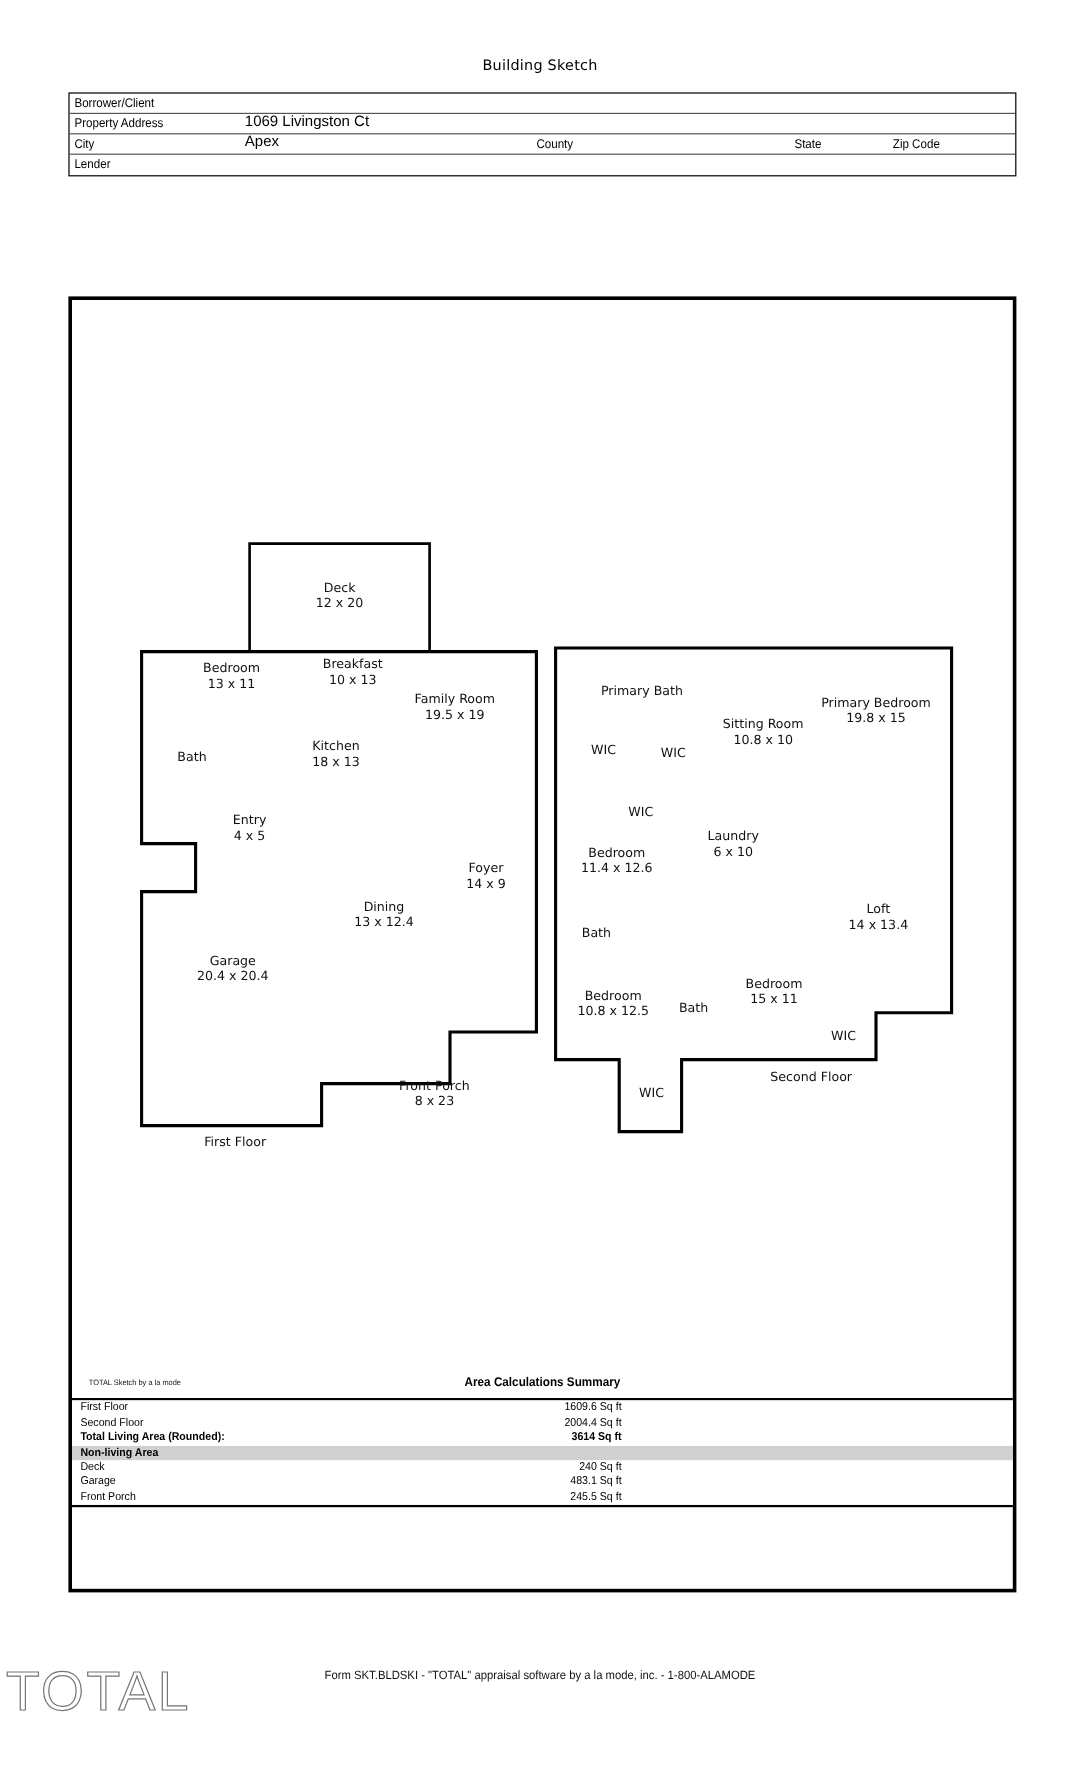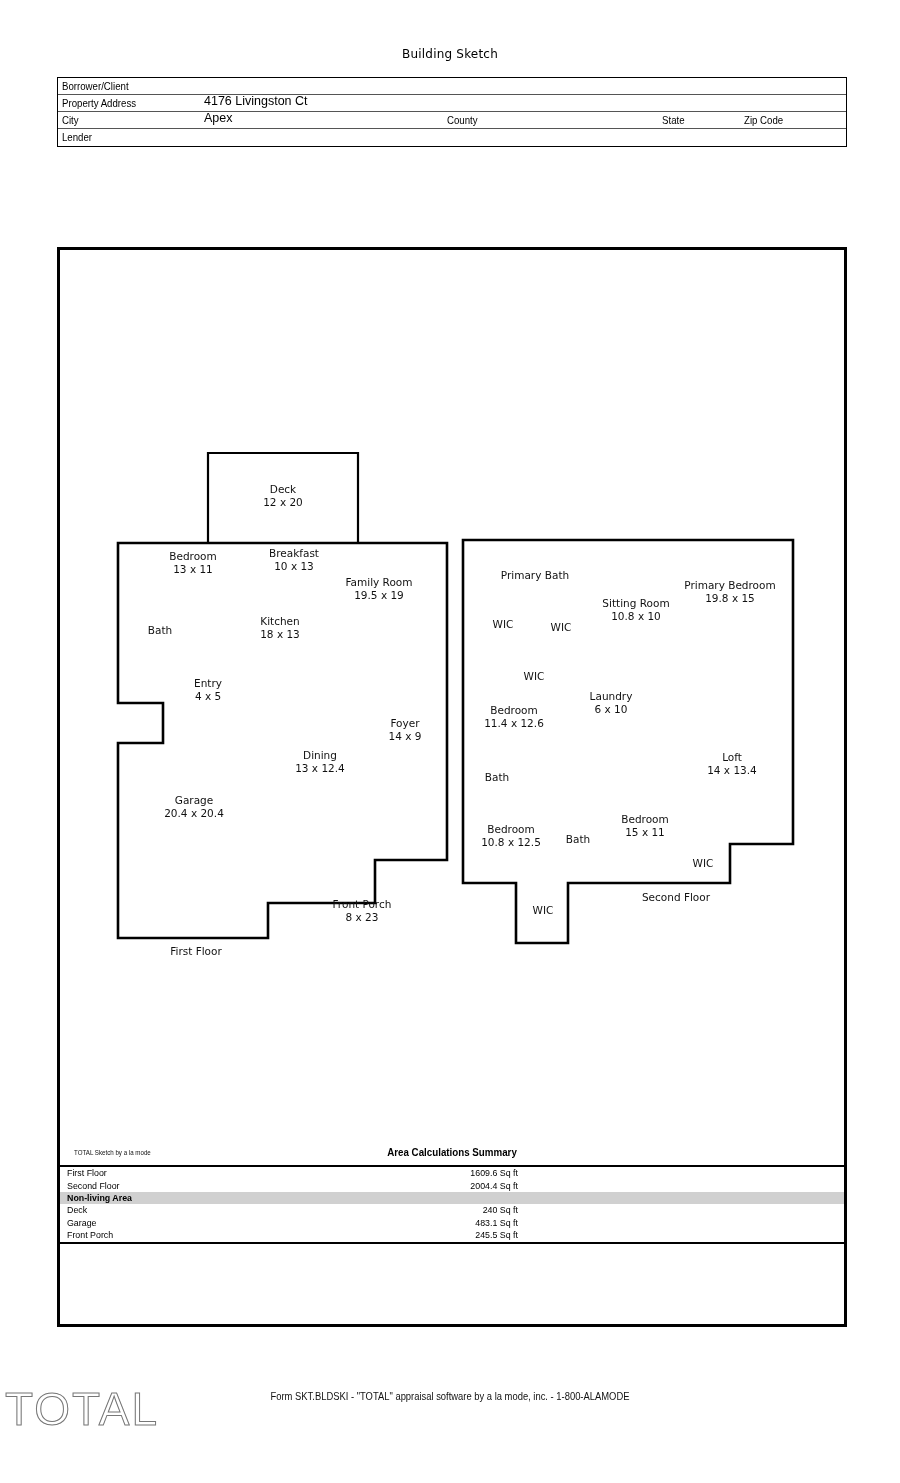--- a/index.html
+++ b/index.html
@@ -204,21 +204,21 @@
 
 <div id="header-table">
 
   <div class="hrow">
     <span class="hlabel">Borrower/Client</span>
     <span class="hvalue"></span>
   </div>
 
   <div class="hrow">
     <span class="hlabel">Property Address</span>
-    <span class="hvalue">4176 Livingston Ct</span>
+    <span class="hvalue">1069 Livingston Ct</span>
   </div>
 
   <div class="hrow">
     <span class="hlabel">City</span>
     <span class="hvalue">Apex</span>
     <span class="hlabel mid">County</span>
     <span class="hlabel state">State</span>
     <span class="hlabel zip">Zip Code</span>
   </div>
 
@@ -323,20 +323,24 @@
     <div id="calc-table">
 
       <div class="calc-row">
         <span class="calc-label">First Floor</span>
         <span class="calc-value">1609.6 Sq ft</span>
       </div>
       <div class="calc-row">
         <span class="calc-label">Second Floor</span>
         <span class="calc-value">2004.4 Sq ft</span>
       </div>
+      <div class="calc-row">
+        <span class="calc-label bold">Total Living Area (Rounded):</span>
+        <span class="calc-value bold">3614 Sq ft</span>
+      </div>
 
       <div class="calc-section-row">
         <span class="calc-label bold">Non-living Area</span>
       </div>
       <div class="calc-row">
         <span class="calc-label">Deck</span>
         <span class="calc-value">240 Sq ft</span>
       </div>
       <div class="calc-row">
         <span class="calc-label">Garage</span>

